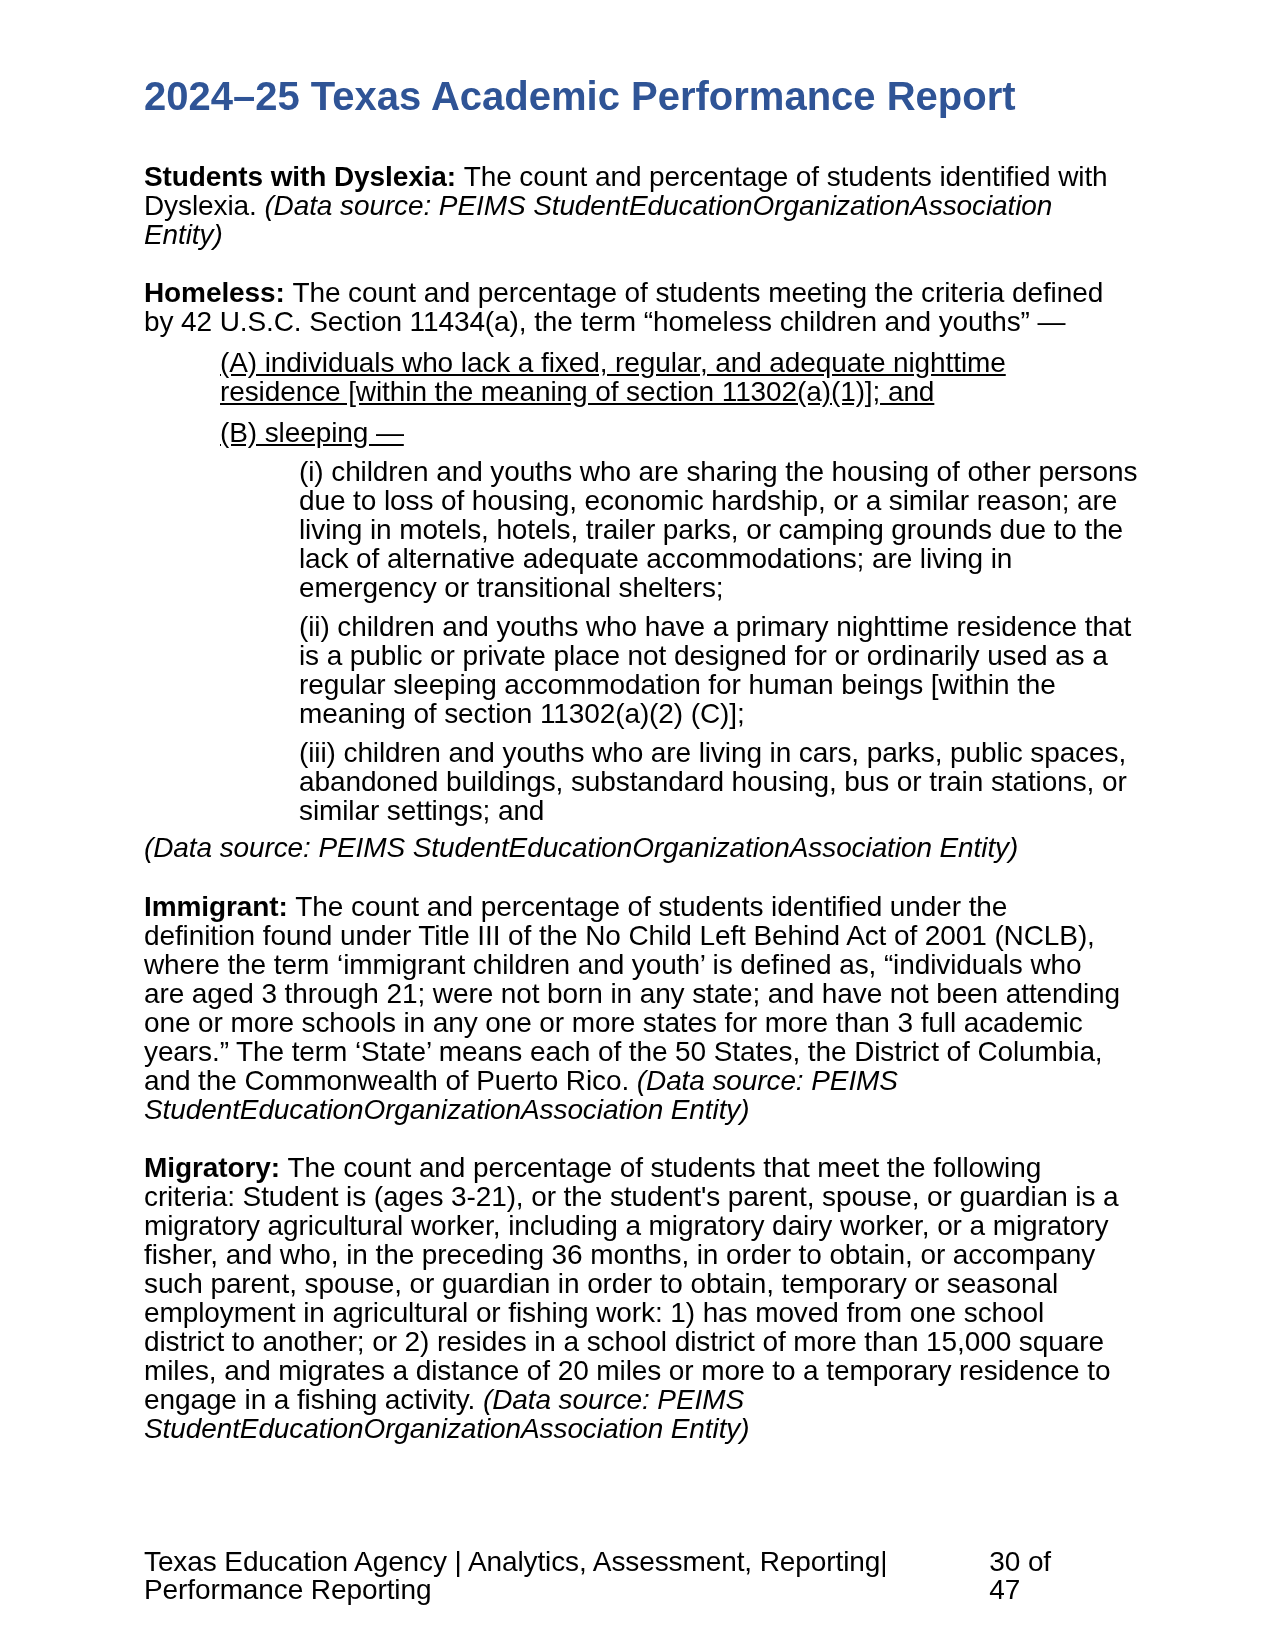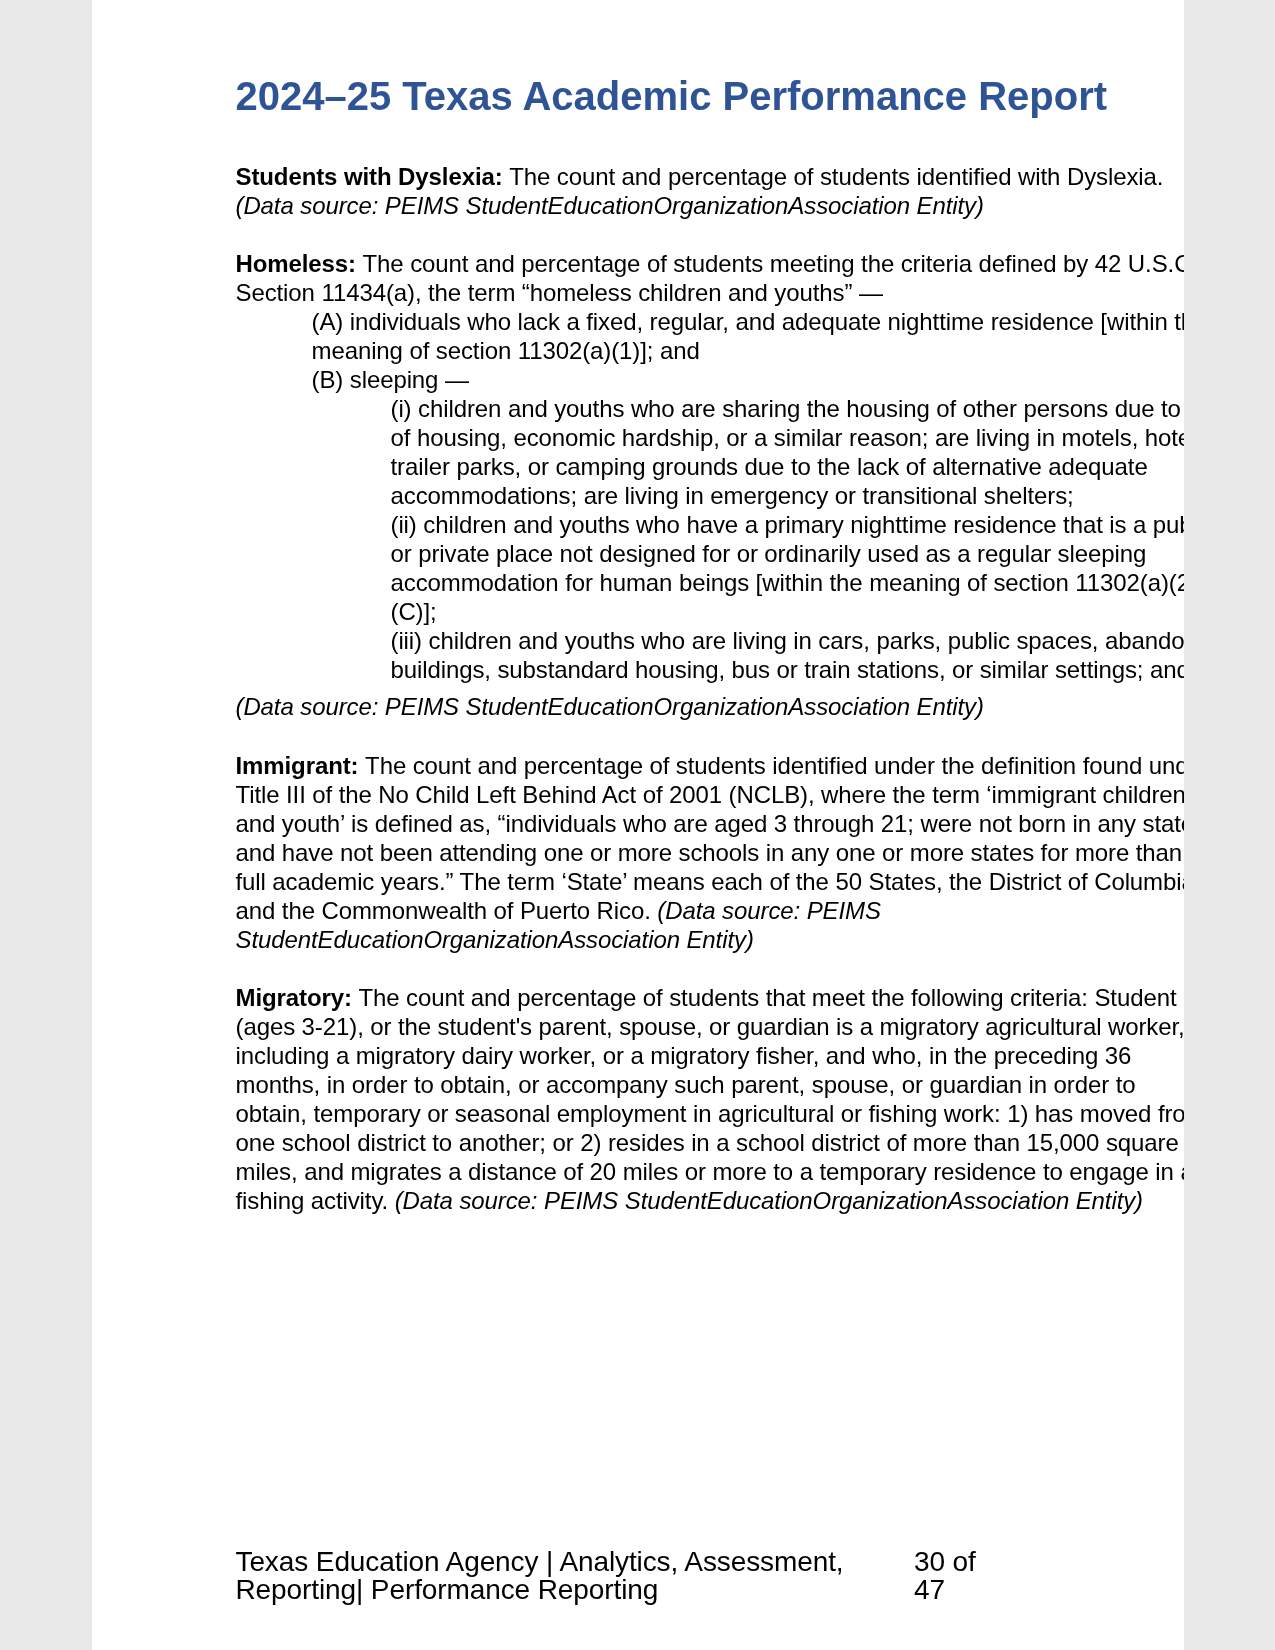--- a/index.html
+++ b/index.html
@@ -1,18 +1,18 @@
 <!DOCTYPE html>
 <html><head>
 <meta charset="utf-8">
 <style>
   html, body { margin: 0; padding: 0; background: #e8e8e8; }
   .page {
     position: relative;
-    width: 1092px;
+    width: 1275px;
     height: 1650px;
     background: #ffffff;
     font-family: "Liberation Sans", sans-serif;
     color: #000000;
     overflow: hidden;
     margin: 0 auto;
   }
   .content {
     position: absolute;
     left: 144px;
@@ -21,30 +21,30 @@
   }
   .page-title {
     font-size: 40px;
     line-height: 60px;
     font-weight: bold;
     margin: 0 0 36px 0;
     letter-spacing: 0px;
   }
   .page-title .tline { display: block; }
   .doc p {
-    font-size: 24px;
+    font-size: 28px;
     line-height: 29px;
     margin: 0;
     letter-spacing: -0.1px;
     word-spacing: 0px;
   }
   .doc p.term       { margin-top: 29px; }
   .doc p.term-tight { margin-top: 30px; }
-  .doc p.sub-a      { margin-left: 76px; margin-top: 0; }
-  .doc p.sub-roman  { margin-left: 155px; width: 845px; }
+  .doc p.sub-a      { margin-left: 76px; margin-top: 12px; text-decoration: underline; }
+  .doc p.sub-roman  { margin-left: 155px; margin-top: 10px; width: 845px; }
   .doc p.datasource { margin-top: 8px; }
   .r-bold   { font-weight: bold; }
   .r-italic { font-style: italic; }
   .footer {
     position: absolute;
     left: 144px;
     right: 156px;
     top: 1548px;
     display: flex;
     justify-content: space-between;

